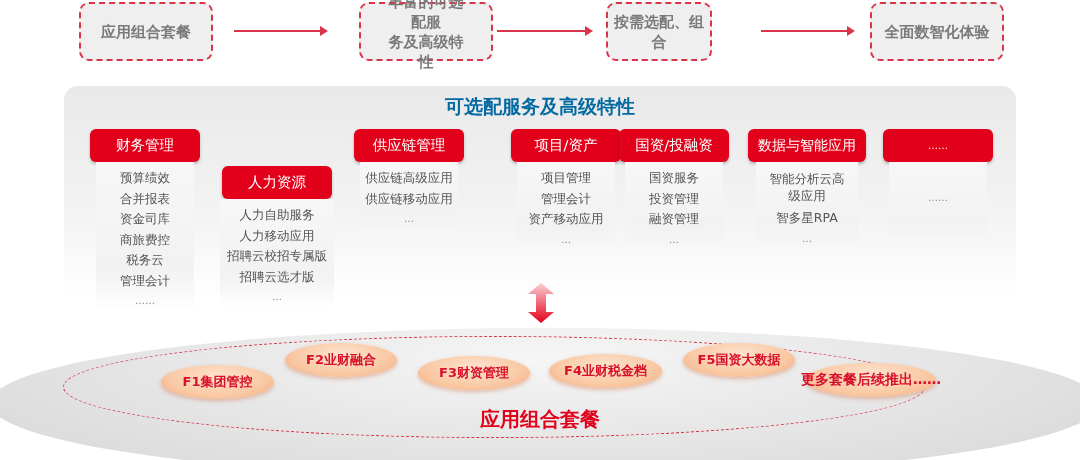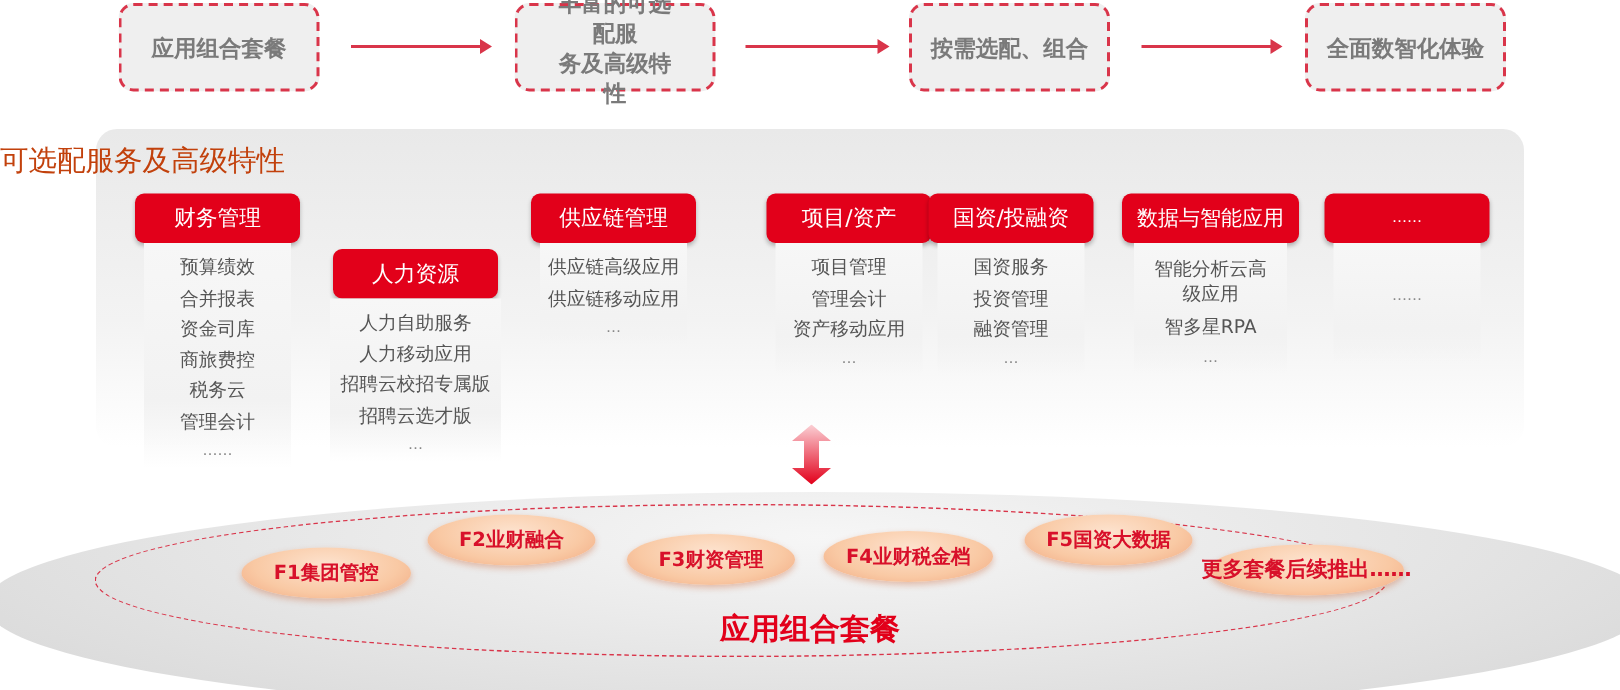--- a/index.html
+++ b/index.html
@@ -20,22 +20,22 @@
     border-left: 8px solid #d9354a; border-top: 5px solid transparent; border-bottom: 5px solid transparent;
   }
 
   
   .panel {
     position: absolute; left: 64px; top: 86px; width: 952px; height: 212px;
     border-radius: 14px;
     background: linear-gradient(to bottom, #e9e9e9 0%, #f3f3f3 60%, #ffffff 100%);
   }
   .panel-title {
-    position: absolute; left: 0; width: 100%; top: 94px; 
-    color: #c2410c; font-size: 19px; font-weight: normal;
+    position: absolute; left: 0; width: 100%; top: 94px; text-align: center;
+    color: #0369a1; font-size: 19px; font-weight: bold;
   }
   .cat { position: absolute; top: 129px; width: 110px; }
   .cat-head {
     height: 33px; background: #e2001a; color: #fff; border-radius: 6px;
     font-size: 14.5px; display: flex; align-items: center; justify-content: center;
     box-shadow: 0 2px 3px rgba(0,0,0,0.25); white-space: nowrap;
   }
   .cat-body {
     margin: 0 6px; padding-top: 6px;
     background: linear-gradient(to bottom, #f7f7f7, #f2f2f2 70%, rgba(245,245,245,0));
@@ -67,26 +67,26 @@
     color: #e2001a; font-size: 20px; font-weight: bold;
   }
 </style>
 </head>
 <body>
 
 <div class="flow-box" style="left:79px;width:134px;">
     <span>应用组合套餐</span>
   </div>
 <div class="flow-arrow" style="left:234px;width:88px;"></div>
-<div class="flow-box" style="left:343px;width:134px;padding:0 22px;">
+<div class="flow-box" style="left:359px;width:134px;padding:0 22px;">
     <span style="white-space:pre-line;">丰富的可选配服
 务及高级特性</span>
   </div>
 <div class="flow-arrow" style="left:497px;width:90px;"></div>
-<div class="flow-box" style="left:606px;width:134px;">
+<div class="flow-box" style="left:606px;width:106px;">
     <span>按需选配、组合</span>
   </div>
 <div class="flow-arrow" style="left:761px;width:88px;"></div>
 <div class="flow-box" style="left:870px;width:134px;">
     <span>全面数智化体验</span>
   </div>
 
 <div class="panel"></div>
 <div class="panel-title">可选配服务及高级特性</div>
 

